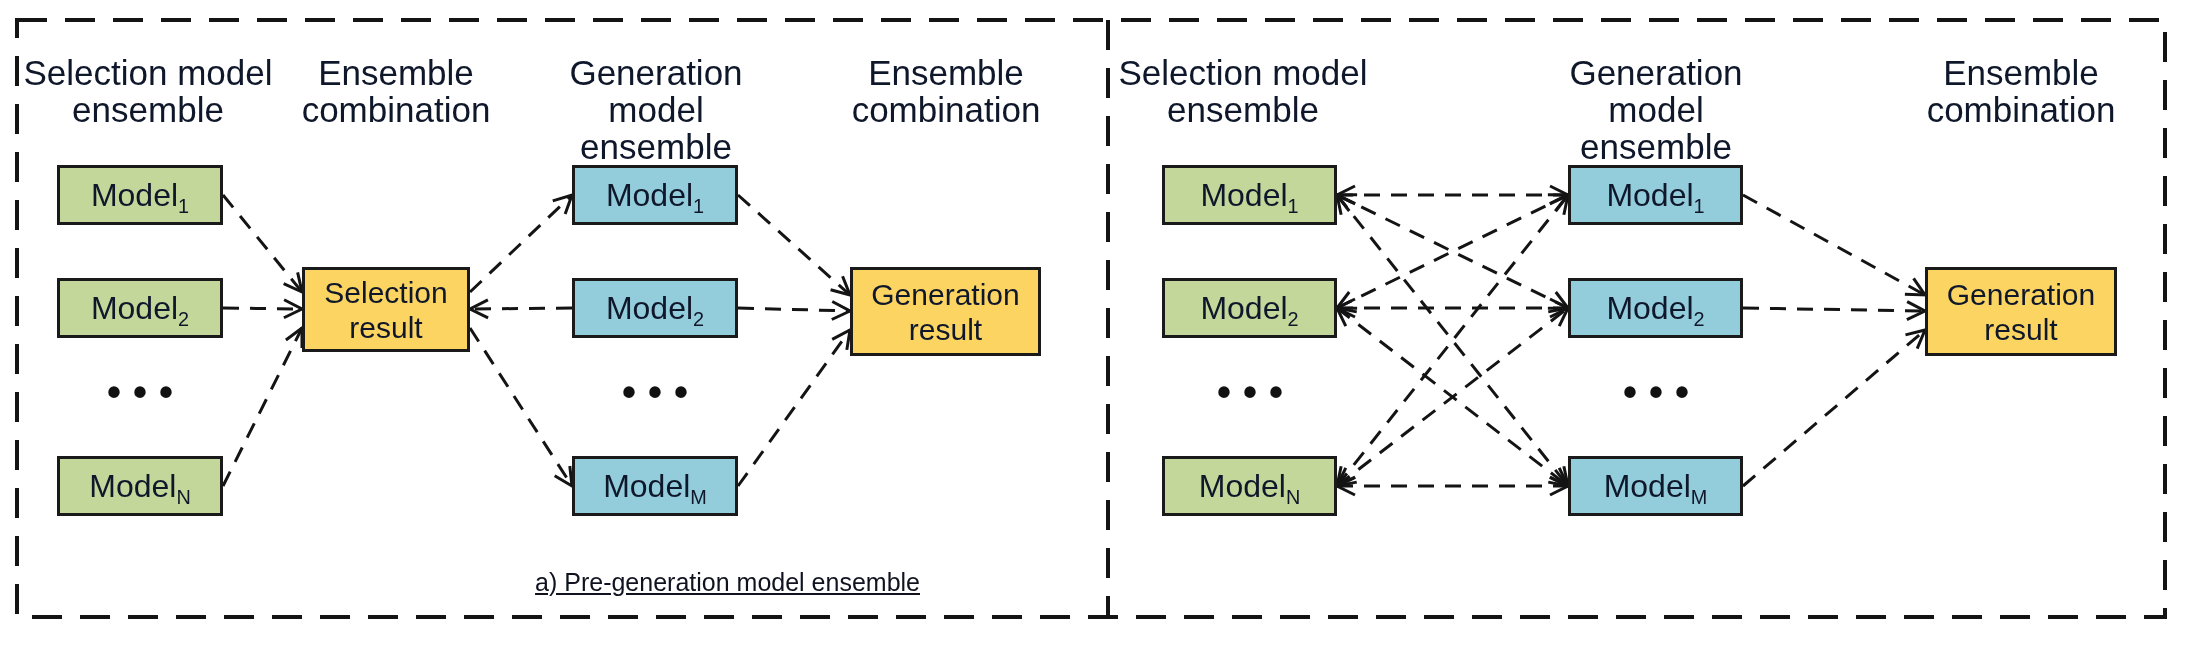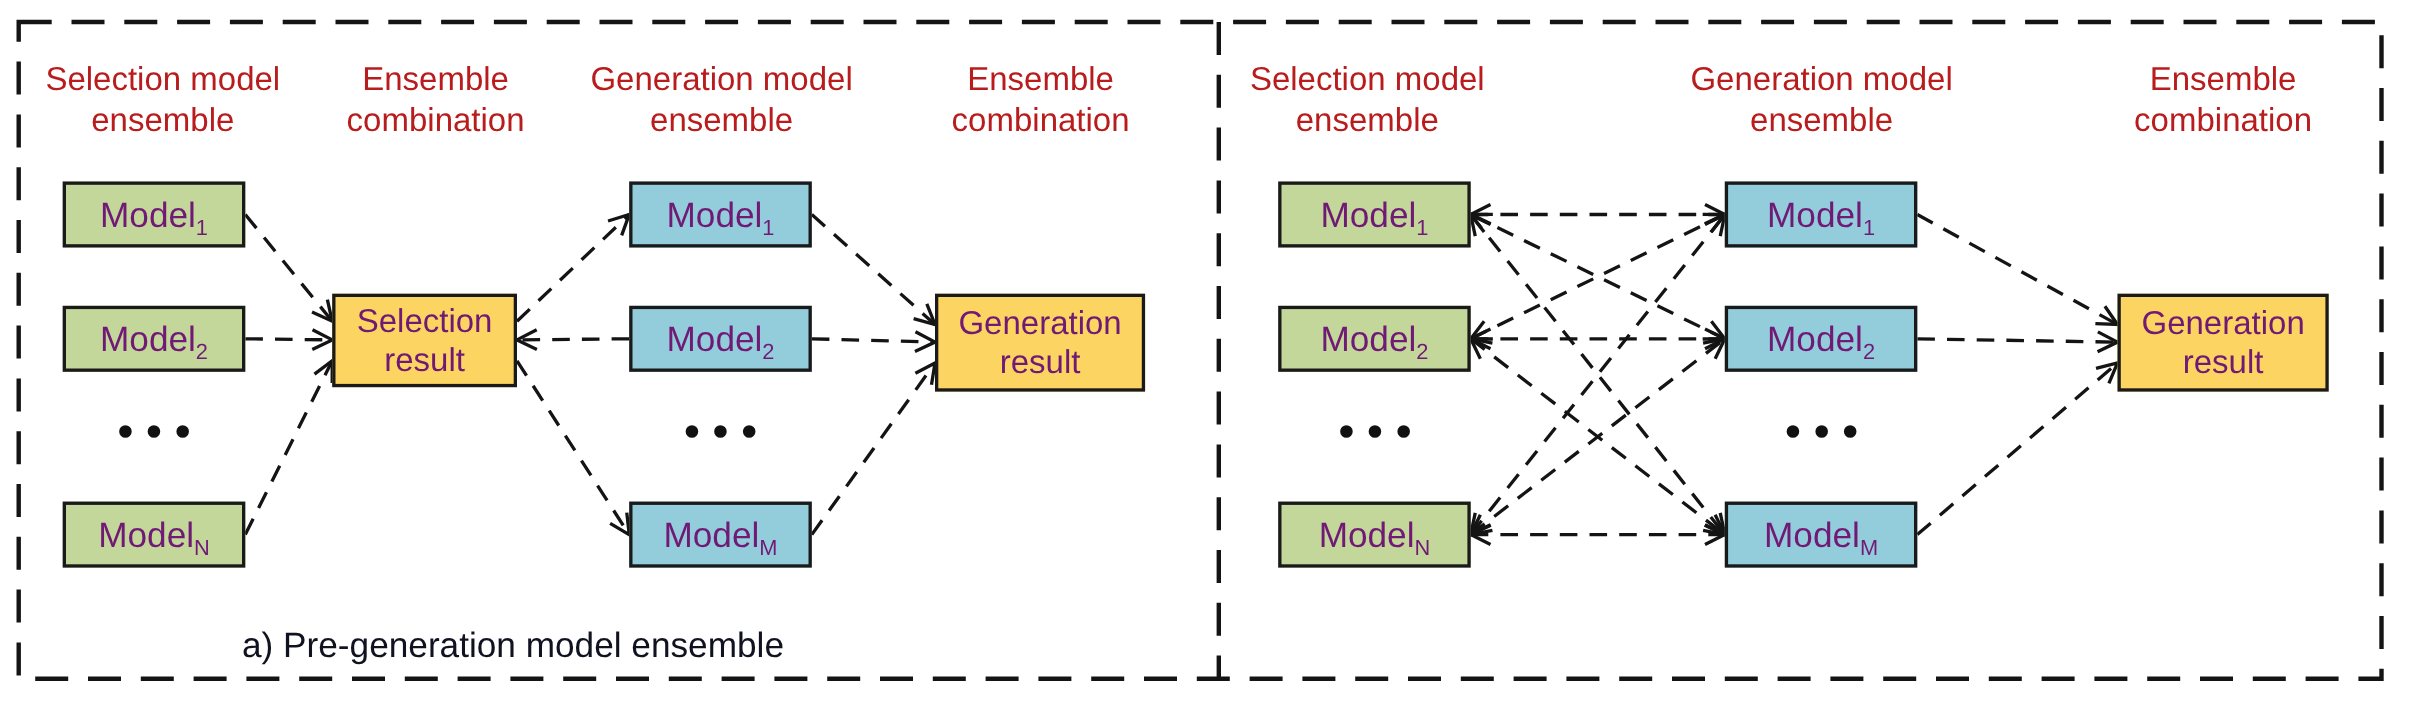--- a/index.html
+++ b/index.html
@@ -2,36 +2,36 @@
 <html style="--selection-box: #c4d79b; --generation-box: #93cddc; --result-box: #fcd462; --line: #141414;"><head>
 <meta charset="utf-8">
 <style>
   html,body{margin:0;padding:0;background:#fff;}
   #canvas{
     position:relative;width:2212px;height:652px;background:#ffffff;
     font-family:"Liberation Sans", sans-serif;color:#141414;overflow:hidden;
   }
   #wires{position:absolute;left:0;top:0;width:2212px;height:652px;}
   .hdr{
-    position:absolute;text-align:center;font-size:30px;line-height:37px;color:#b91c1c;
+    position:absolute;text-align:center;font-size:35px;line-height:37px;color:#0f172a;
   }
   .box{
     position:absolute;display:flex;align-items:center;justify-content:center;
-    border:3px solid #1a1a1a;box-sizing:border-box;font-size:32px;color:#701a75;
+    border:3px solid #1a1a1a;box-sizing:border-box;font-size:32px;color:#0f172a;
   }
   .box sub{font-size:0.62em;line-height:0;}
   .green{background:var(--selection-box,#c4d79b);}
   .blue{background:var(--generation-box,#93cddc);}
   .yellow{background:var(--result-box,#fcd462);flex-direction:column;font-size:30px;line-height:35px;}
   .yellow .rl{display:block;}
   .dots{
     position:absolute;text-align:center;font-size:40px;font-weight:bold;color:#111;
     letter-spacing:12px;text-indent:12px;
   }
-  .caption{position:absolute;text-align:left;font-size:32px;color:#10131f;}
+  .caption{position:absolute;text-align:right;font-size:25px;color:#10131f;text-decoration:underline;}
 </style>
 </head>
 <body>
 
 <div id="canvas">
 
   <svg id="wires" viewBox="0 0 2212 652" xmlns="http://www.w3.org/2000/svg">
     <defs>
       <marker id="arr" markerUnits="userSpaceOnUse" markerWidth="26" markerHeight="26" refX="21" refY="12" orient="auto-start-reverse">
         <path d="M3,3 L21,12 L3,21" fill="none" stroke="#141414" stroke-width="3"></path>

